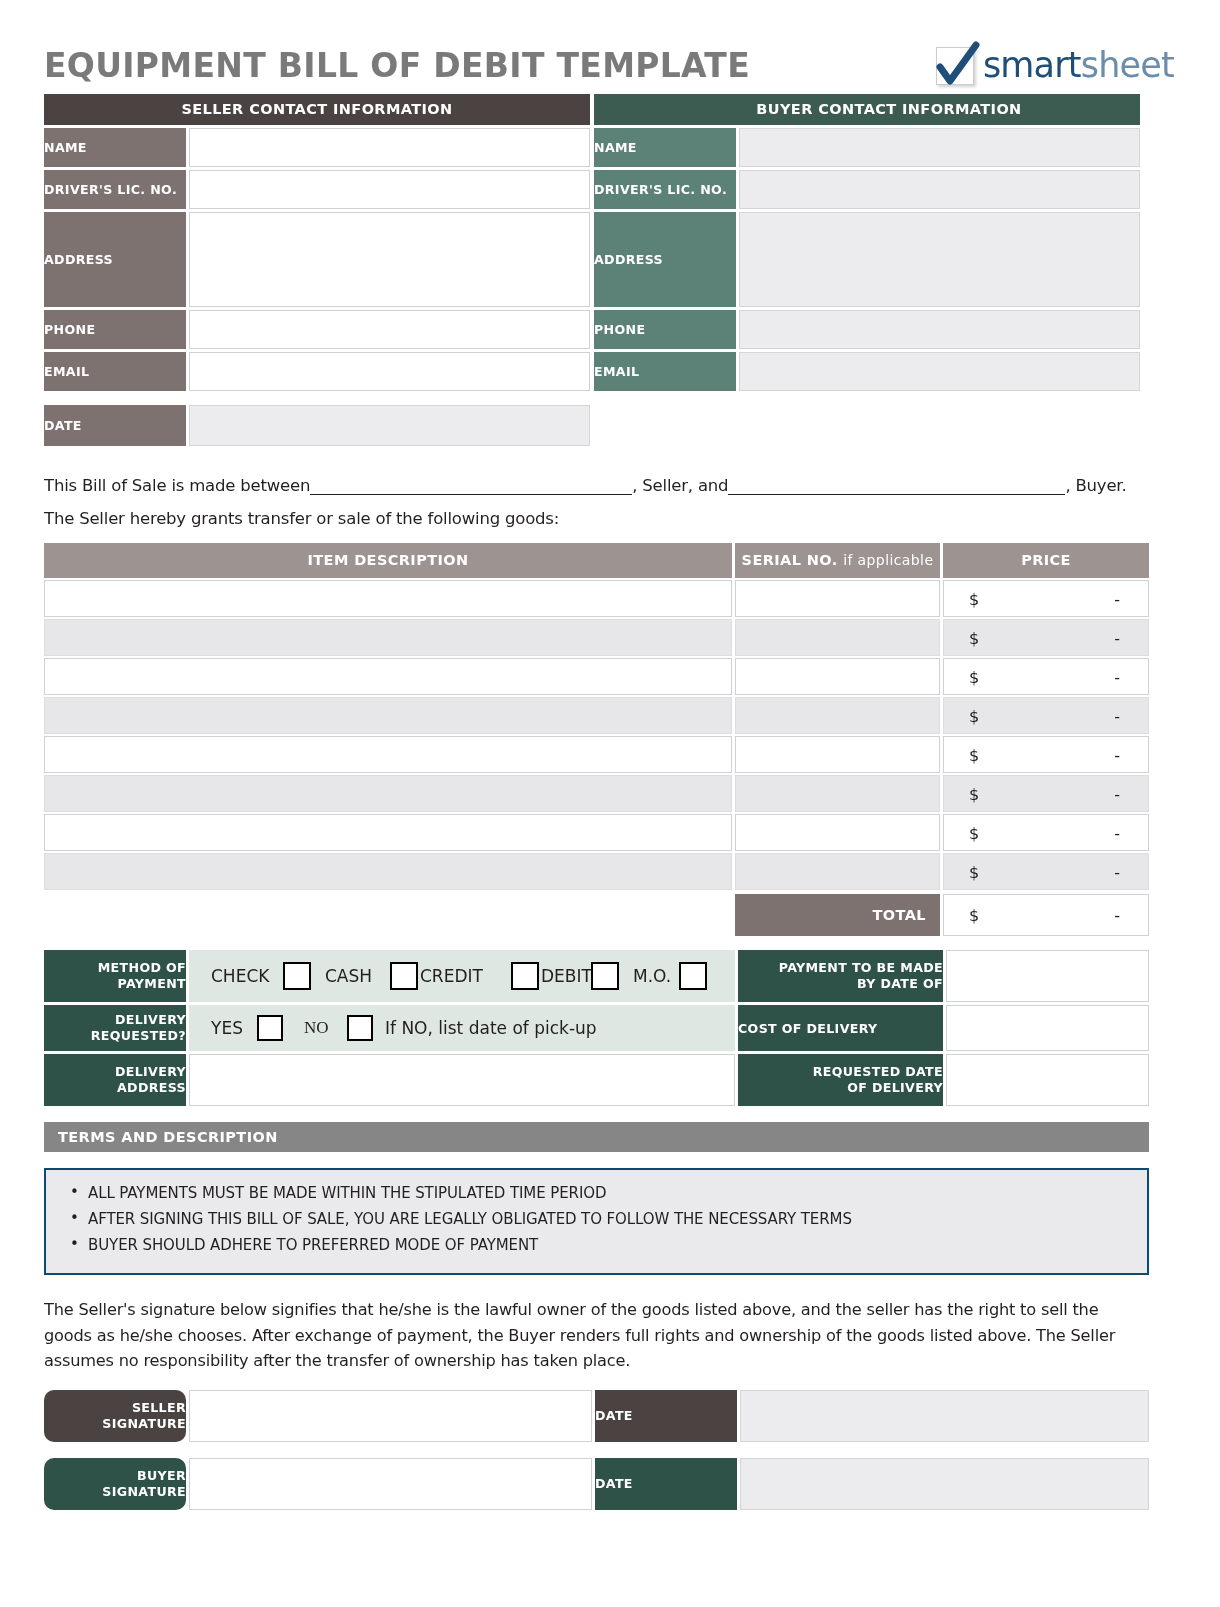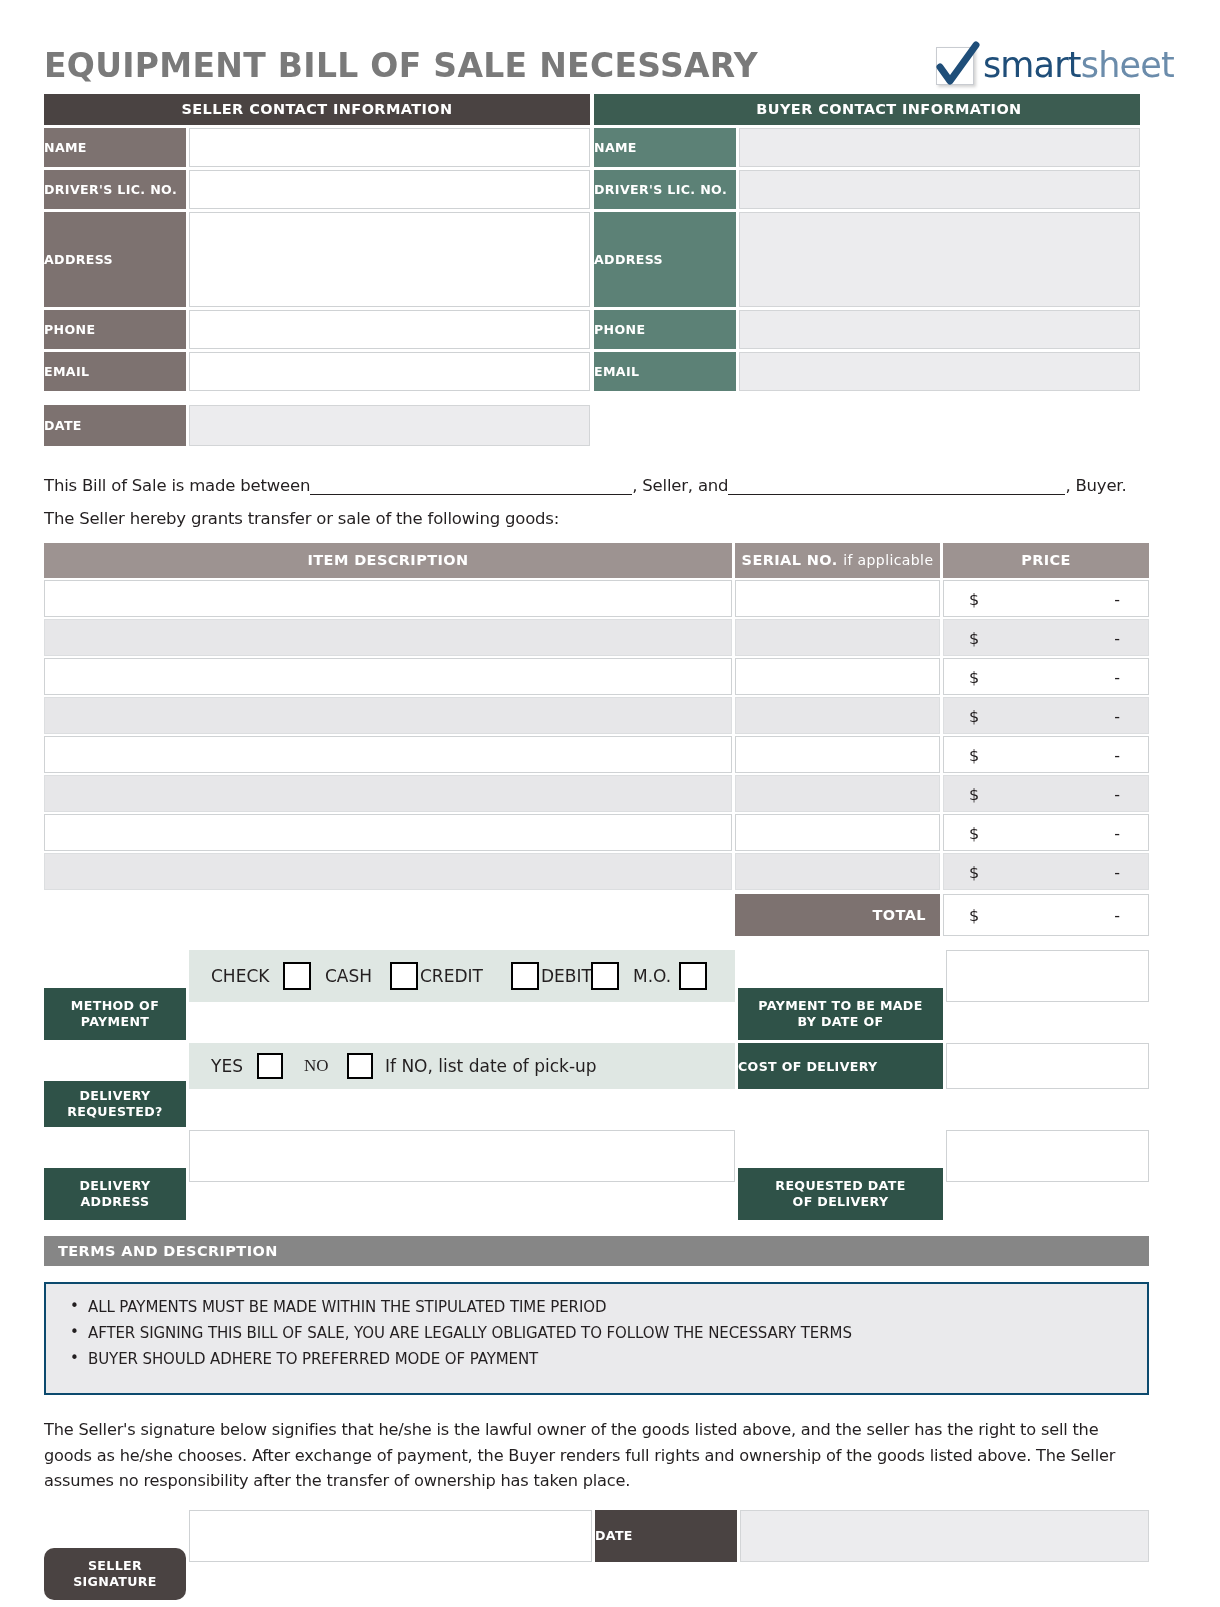--- a/index.html
+++ b/index.html
@@ -173,21 +173,21 @@
 
   
   .pay-wrap { margin-top: 14px; width: 1105px; }
   .pay-line { display: flex; gap: 3px; margin-top: 3px; }
   .pay-lbl-w { width: 142px; flex: 0 0 142px; }
   .pay-mid { width: 546px; flex: 0 0 546px; }
   .pay-lbl2-w { width: 205px; flex: 0 0 205px; }
   .pay-fld { flex: 1; }
   .h52 { height: 52px; }
   .h46 { height: 46px; }
-  .lbl.two-line { line-height: 1.25; display: flex; flex-direction: column; justify-content: center; align-items: center; margin-top: 38px; }
+  .lbl.two-line { line-height: 1.25; display: flex; flex-direction: column; justify-content: center; align-items: flex-end; }
 
   .opts {
     background: #dfe7e3;
     display: flex;
     align-items: center;
     padding-left: 22px;
     font-family: "DejaVu Sans", sans-serif;
     font-size: 17px;
     color: #231f20;
     position: relative;
@@ -222,21 +222,21 @@
   .terms-body li {
     list-style: none;
     font-family: "DejaVu Sans", sans-serif;
     font-size: 15px;
     letter-spacing: -0.1px;
     color: #231f20;
     margin-bottom: 8px;
     position: relative;
     padding-left: 18px;
   }
-  .terms-body li:last-child { margin-bottom: 9px; }
+  .terms-body li:last-child { margin-bottom: 3px; }
   .terms-body li::before {
     content: "\2022";
     position: absolute; left: 0; top: -1px;
     font-size: 15px;
   }
 
   
   .para {
     margin-top: 22px;
     width: 1105px;
@@ -254,21 +254,21 @@
   .sig-fld { width: 403px; flex: 0 0 403px; height: 52px; }
   .sig-date-lbl { width: 142px; flex: 0 0 142px; height: 52px; }
   .sig-date-fld { flex: 1; height: 52px; }
 </style>
 </head>
 <body>
 
 <div class="page">
 
   <div class="doc-header">
-    <div class="doc-title">EQUIPMENT BILL OF SALE NECESSARY</div>
+    <div class="doc-title">EQUIPMENT BILL OF DEBIT TEMPLATE</div>
     <div class="logo">
       <span class="logo-mark">
         <svg width="48" height="50" viewBox="0 0 48 50">
           <path d="M6 26 L16 40 L42 4" stroke="#1f4e79" stroke-width="7" fill="none" stroke-linecap="round" stroke-linejoin="round"></path>
         </svg>
       </span>
       <span class="logo-text"><span class="b1">smart</span><span class="b2">sheet</span></span>
     </div>
   </div>
 

